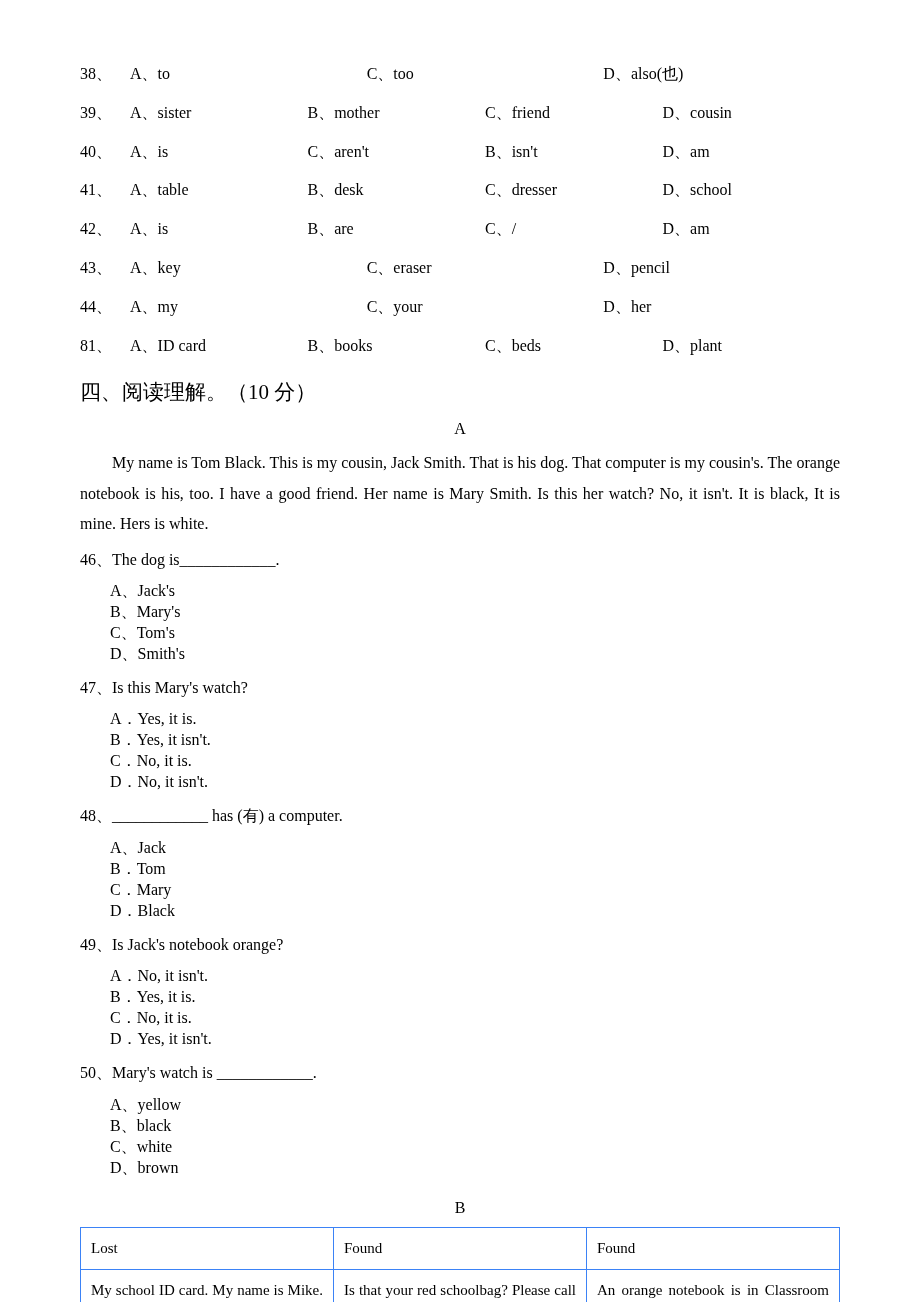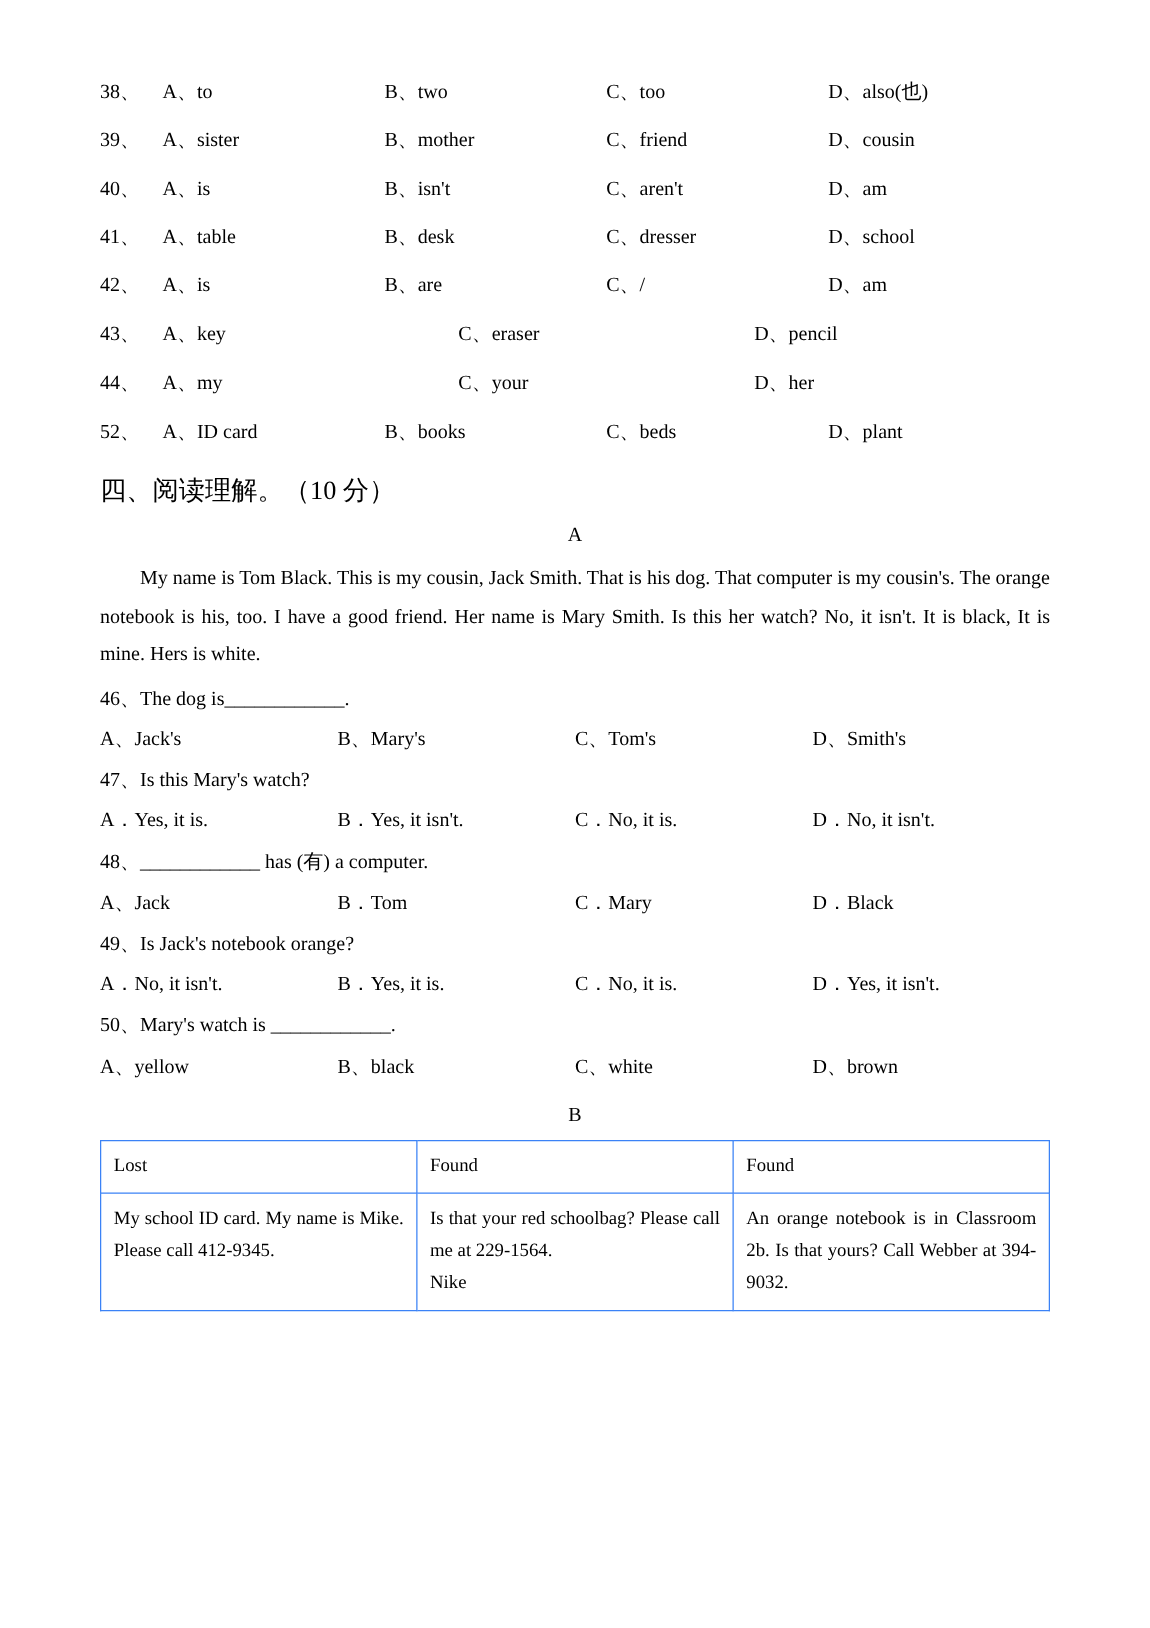--- a/index.html
+++ b/index.html
@@ -51,21 +51,23 @@
       line-height: 1.9;
       margin-bottom: 5px;
       text-align: justify;
     }
     .q-row {
       margin-bottom: 6px;
       line-height: 1.9;
     }
     .q-options {
       display: flex;
+      margin-left: 30px;
       margin-bottom: 8px;
+      flex-direction: column;
     }
     .q-option {
       flex: 1;
     }
     .table-b {
       width: 100%;
       border-collapse: collapse;
       margin-top: 10px;
       font-size: 15px;
     }
@@ -85,40 +87,39 @@
   </style>
 </head>
 <body>
 
 <div>
   <div id="mc-rows-container">
       <div class="mc-row">
     <span class="mc-num">38、</span>
     <div class="mc-options">
       <span class="mc-option">A、to</span>
-      <span class="mc-option">B、two</span>
       <span class="mc-option">C、too</span>
       <span class="mc-option">D、also(也)</span>
     </div>
   </div>
       <div class="mc-row">
     <span class="mc-num">39、</span>
     <div class="mc-options">
       <span class="mc-option">A、sister</span>
       <span class="mc-option">B、mother</span>
       <span class="mc-option">C、friend</span>
       <span class="mc-option">D、cousin</span>
     </div>
   </div>
       <div class="mc-row">
     <span class="mc-num">40、</span>
     <div class="mc-options">
       <span class="mc-option">A、is</span>
+      <span class="mc-option">C、aren't</span>
       <span class="mc-option">B、isn't</span>
-      <span class="mc-option">C、aren't</span>
       <span class="mc-option">D、am</span>
     </div>
   </div>
       <div class="mc-row">
     <span class="mc-num">41、</span>
     <div class="mc-options">
       <span class="mc-option">A、table</span>
       <span class="mc-option">B、desk</span>
       <span class="mc-option">C、dresser</span>
       <span class="mc-option">D、school</span>
@@ -143,21 +144,21 @@
   </div>
       <div class="mc-row">
     <span class="mc-num">44、</span>
     <div class="mc-options">
       <span class="mc-option">A、my</span>
       <span class="mc-option">C、your</span>
       <span class="mc-option">D、her</span>
     </div>
   </div>
       <div class="mc-row">
-    <span class="mc-num">52、</span>
+    <span class="mc-num">81、</span>
     <div class="mc-options">
       <span class="mc-option">A、ID card</span>
       <span class="mc-option">B、books</span>
       <span class="mc-option">C、beds</span>
       <span class="mc-option">D、plant</span>
     </div>
   </div>
     </div>
 </div>
 

